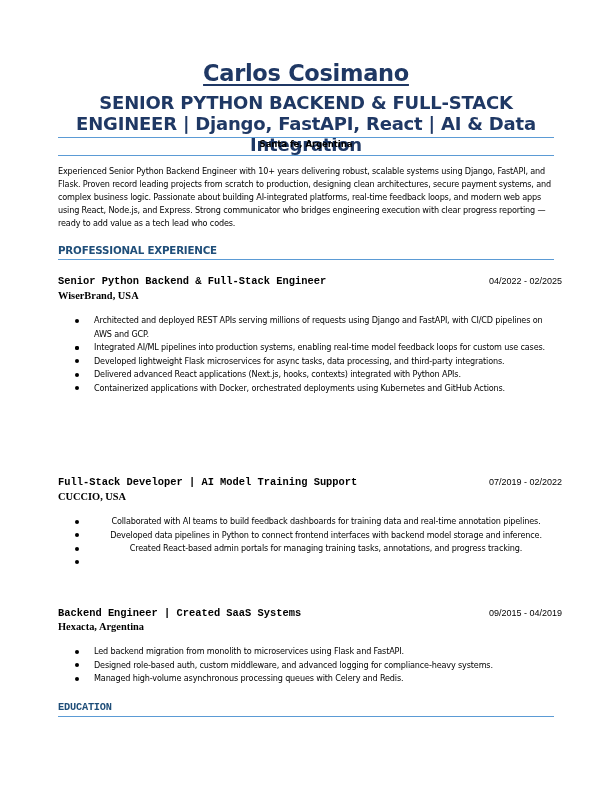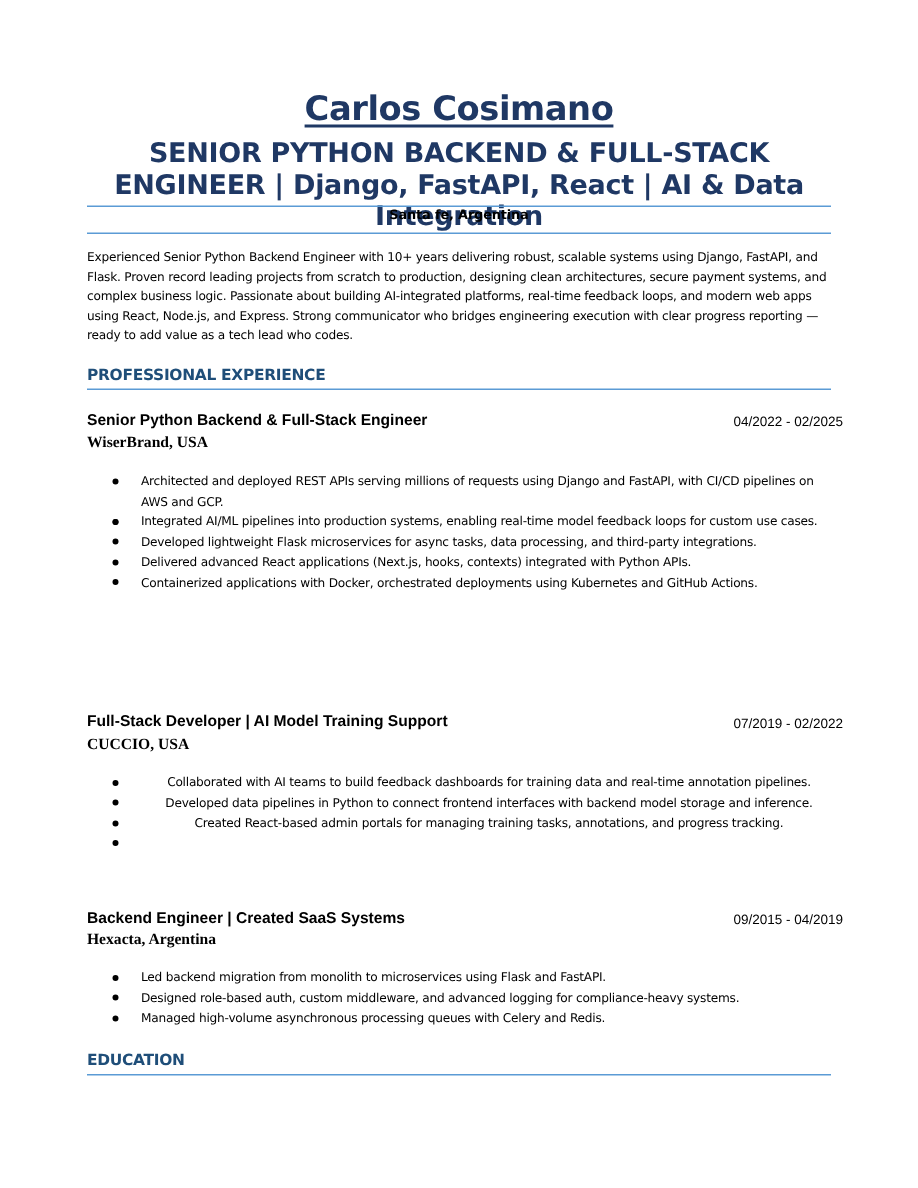--- a/index.html
+++ b/index.html
@@ -4,21 +4,21 @@
 <style>
   html, body { margin: 0; padding: 0; background: #ffffff; }
   body { width: 612px; height: 792px; position: relative; overflow: hidden; font-family: "Liberation Sans", sans-serif; color: #000; }
   .page { position: absolute; left: 58px; top: 0; width: 496px; }
   .name { position: absolute; left: 0; width: 496px; top: 60px; text-align: center; font-family: "DejaVu Sans", sans-serif; font-weight: bold; font-size: 22.5px; color: #1f3864; text-decoration: underline; text-decoration-thickness: 2px; text-underline-offset: 3px; letter-spacing: -0.3px; }
   .headline { position: absolute; left: -10px; width: 516px; top: 92px; text-align: center; font-family: "DejaVu Sans", sans-serif; font-weight: bold; font-size: 18px; line-height: 21px; color: #1f3864; letter-spacing: -0.2px; }
   .rule { position: absolute; left: 0; width: 496px; height: 0; border-top: 1.2px solid #5b9bd5; }
   .location { position: absolute; left: 0; width: 496px; top: 139px; text-align: center; font-family: "DejaVu Sans", sans-serif; font-weight: bold; font-size: 8.6px; color: #000; letter-spacing: -0.1px; }
   .summary { position: absolute; left: 0; width: 500px; top: 165px; font-family: "DejaVu Sans", sans-serif; font-size: 8.1px; line-height: 13.1px; color: #000; letter-spacing: -0.15px; }
   .section-title { position: absolute; left: 0; font-family: "DejaVu Sans", sans-serif; font-weight: bold; font-size: 10.3px; color: #1f4e79; letter-spacing: -0.2px; }
-  .job-title { position: absolute; left: 0; font-family: Liberation Sans, sans-serif; font-weight: bold; font-size: 10.4px; color: #000; }
+  .job-title { position: absolute; left: 0; font-family: Liberation Mono, monospace; font-weight: bold; font-size: 10.4px; color: #000; }
   .job-company { position: absolute; left: 0; font-family: "Liberation Serif", serif; font-weight: bold; font-size: 10.4px; color: #000; }
   .job-dates { position: absolute; right: -8px; font-family: "Liberation Sans", sans-serif; font-size: 9px; color: #000; }
   .bullets { position: absolute; left: 0; width: 500px; margin: 0; padding: 0; list-style: none; }
   .bullets li { position: relative; padding-left: 36px; font-family: "DejaVu Sans", sans-serif; font-size: 8.1px; line-height: 13.6px; color: #000; letter-spacing: -0.15px; }
   .bullets li .dot { position: absolute; left: 17px; top: 4.5px; width: 4px; height: 4px; border-radius: 50%; background: #000; }
 </style>
 </head>
 <body>
 
 <div class="page">
@@ -59,16 +59,16 @@
 
   <div class="job-title" style="top:607px;">Backend Engineer | Created SaaS Systems</div>
   <div class="job-dates" style="top:608px;">09/2015 - 04/2019</div>
   <div class="job-company" style="top:621px;">Hexacta, Argentina</div>
   <ul class="bullets" style="top:645px;">
     <li><span class="dot"></span><span>Led backend migration from monolith to microservices using Flask and FastAPI.</span></li>
     <li><span class="dot"></span><span>Designed role-based auth, custom middleware, and advanced logging for compliance-heavy systems.</span></li>
     <li><span class="dot"></span><span>Managed high-volume asynchronous processing queues with Celery and Redis.</span></li>
   </ul>
 
-  <div class="section-title" style="top:701px;">EDUCATION</div>
+  <div class="section-title" style="top:701px;font-family:Liberation Mono, monospace;">EDUCATION</div>
   <div class="rule" style="top:716px;"></div>
 
 </div>
 
 </body></html>

